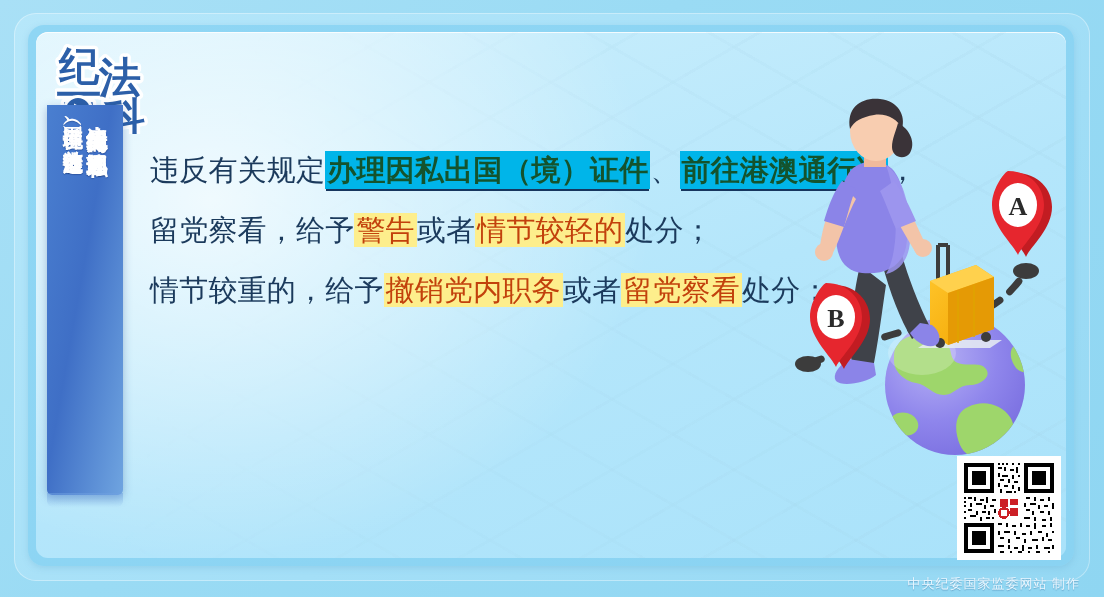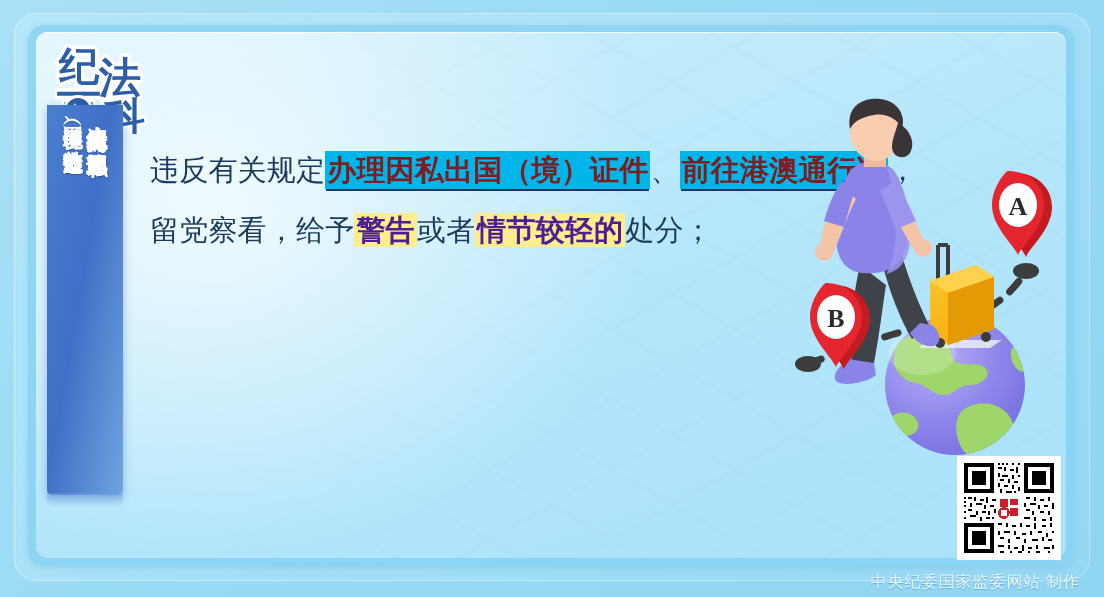--- a/index.html
+++ b/index.html
@@ -80,41 +80,41 @@
 
   
   .body-text{
     position:absolute;left:150px;top:140px;width:720px;
     font-size:29px;line-height:60px;color:#1b3a5c;
     font-family:"Liberation Serif","DejaVu Serif",serif;
     letter-spacing:.2px;
   }
   .line{white-space:nowrap;}
   .hl-cyan{
-    background:#00b5e9;color:#7f1d1d;font-weight:700;
+    background:#00b5e9;color:#14532d;font-weight:700;
     padding:3px 2px;
     box-shadow:0 3px 0 -1px #17365e;
     position:relative;
   }
   .hl-yellow{
-    background:#fdee8c;color:#4c1d95;font-weight:700;padding:1px 2px;
+    background:#fdee8c;color:#c2410c;font-weight:400;padding:1px 2px;
   }
 
   
   #illus{position:absolute;left:790px;top:95px;width:300px;height:360px;}
 
   
   #qr{position:absolute;left:957px;top:456px;width:104px;height:104px;
       background:#fff;padding:3px;box-sizing:border-box;}
   #qr svg{display:block;}
 
   
   .credit{
     position:absolute;right:24px;bottom:4px;
-    font-size:16px;color:#eaf7ff;letter-spacing:1px;
+    font-size:13px;color:#eaf7ff;letter-spacing:1px;
     font-family:"Liberation Sans","DejaVu Sans",sans-serif;
     text-shadow:0 1px 1px rgba(40,90,140,.4);
   }
 </style>
 </head>
 <body>
 
 <div id="stage">
 
   <div class="frame-outer"></div>
@@ -153,20 +153,23 @@
       <div class="vcol c2">出国（境）证件、前往港澳通行证</div>
     </div>
   </div>
 
   <div class="body-text">
     <div class="line">
       <span>违反有关规定</span><span class="hl-cyan">办理因私出国（境）证件</span><span>、</span><span class="hl-cyan">前往港澳通行证</span><span>，</span>
     </div>
     <div class="line">
       <span>留党察看，给予</span><span class="hl-yellow">警告</span><span>或者</span><span class="hl-yellow">情节较轻的</span><span>处分；</span>
+    </div>
+    <div class="line">
+      <span>情节较重的，给予</span><span class="hl-yellow">撤销党内职务</span><span>或者</span><span class="hl-yellow">留党察看</span><span>处分；</span>
     </div>
   </div>
 
   <div id="illus">
     <svg width="300" height="360" viewBox="0 0 300 360" xmlns="http://www.w3.org/2000/svg">
       <defs>
         <radialGradient id="globeG" cx="35%" cy="30%" r="78%">
           <stop offset="0%" stop-color="#b8b2f5"></stop>
           <stop offset="58%" stop-color="#8f86ec"></stop>
           <stop offset="100%" stop-color="#7a6fe0"></stop>

